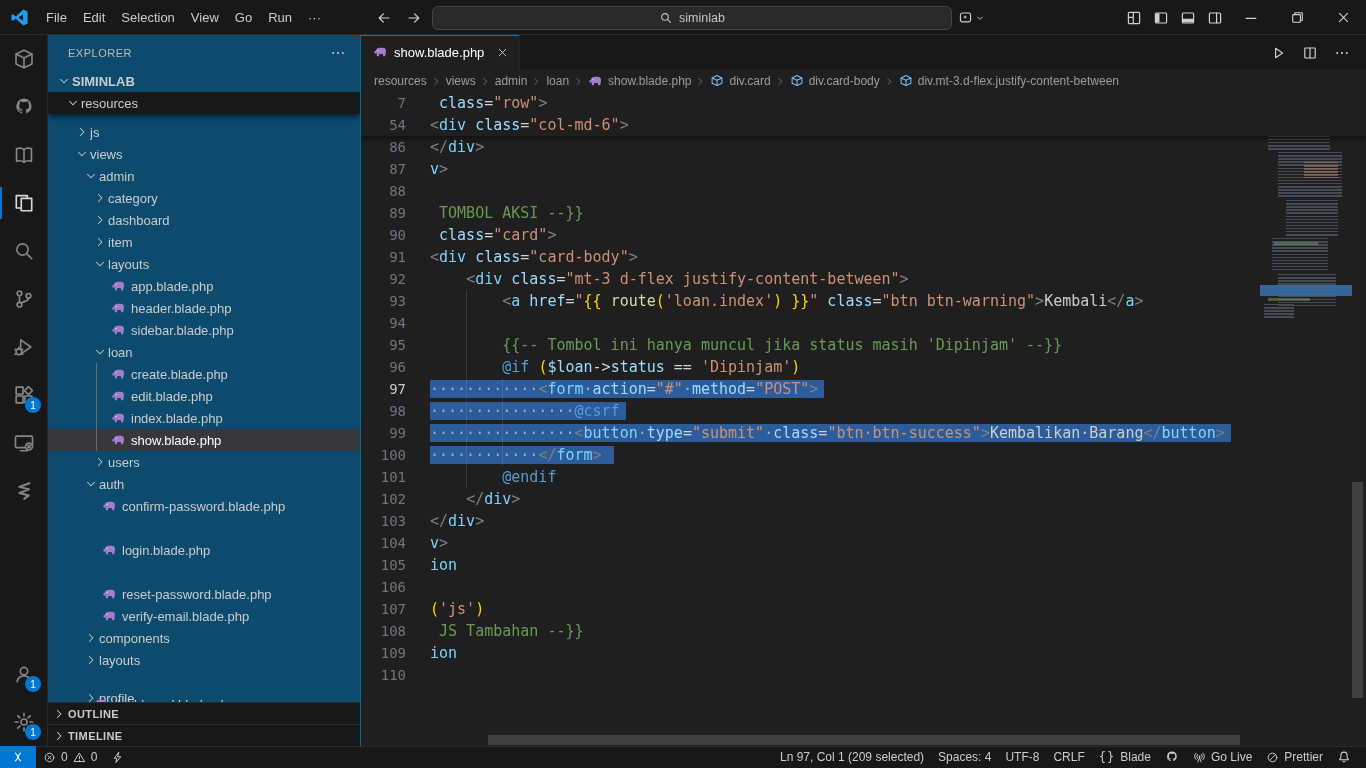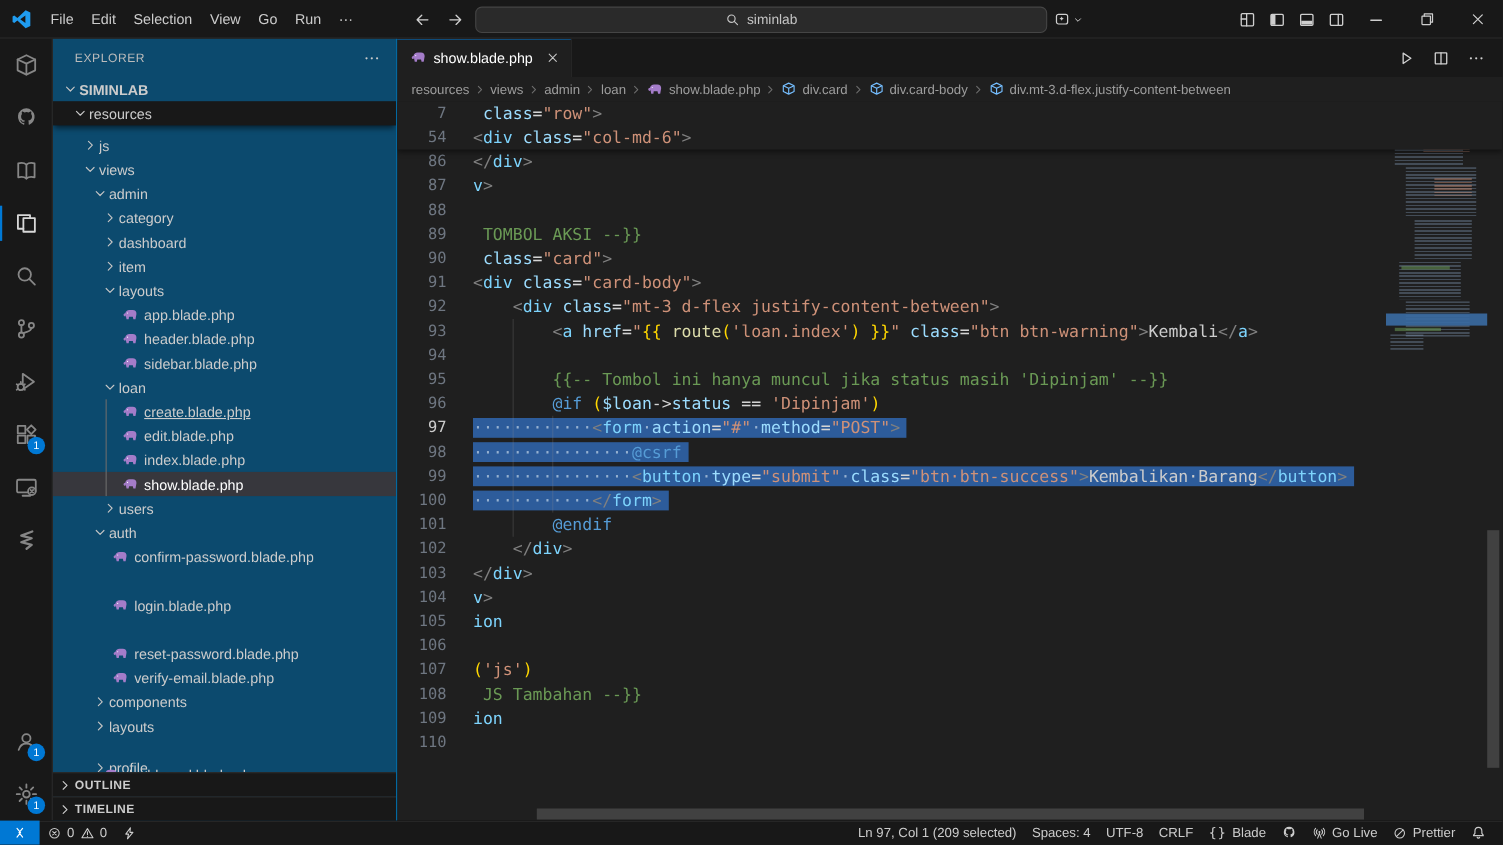--- a/index.html
+++ b/index.html
@@ -391,21 +391,21 @@
         </div>
         <div class="trow" style="top: 271px;">
           <span style="width:44px;flex:none"></span>
           <span class="chev">
             <svg width="14" height="14" viewBox="0 0 16 16" fill="none" stroke="currentColor" stroke-width="1.2" stroke-linecap="round" stroke-linejoin="round">
               <path d="m4 6 4 4 4-4"></path>
             </svg>
           </span>
           <span class="tlabel">loan</span>
         </div>
-        <div class="trow" style="top: 293px; text-decoration: underline;">
+        <div class="trow" style="top: 293px;">
           <span style="width:62px;flex:none"></span>
           <span class="ficon">
             <svg width="15" height="15" viewBox="0 0 16 16">
               <g fill="#A47CC9">
                 <path d="M3.1 6.2C3.4 4.1 5 2.9 7.1 2.9h3.2c2.3 0 3.9 1.6 3.6 3.9l-.9 5.1h-2.1l-.5-2.3H6.7l-.3 2.3H4.3l-.8-4.1-.3 1.4c-.8.2-1.7-.4-1.8-1.3-.1-.8.6-1.6 1.7-1.7z"></path>
                 <circle cx="5.3" cy="5.9" r=".55" fill="#fff"></circle>
               </g>
             </svg>
           </span>
           <span class="tlabel">create.blade.php</span>
@@ -721,21 +721,21 @@
           <span class="cl-code" style="top:242px"><span class="c-com">        {{-- Tombol ini hanya muncul jika status masih 'Dipinjam' --}}</span></span>
           <span class="cl-gut" style="top:264px">96</span>
           <span class="cl-code" style="top:264px"><span class="c-txt">        </span><span class="c-kw">@if</span><span class="c-txt"> </span><span class="c-brk">(</span><span class="c-var">$loan</span><span class="c-op">-&gt;</span><span class="c-var">status</span><span class="c-txt"> </span><span class="c-op">==</span><span class="c-txt"> </span><span class="c-str">'Dipinjam'</span><span class="c-brk">)</span></span>
           <span class="cl-gut act" style="top:286px">97</span>
           <span class="cl-code" style="top:286px"><span class="selbg" style="padding-right:6px"><span class="c-ws">············</span><span class="c-p">&lt;</span><span class="c-tag">form</span><span class="c-ws">·</span><span class="c-attr">action</span><span class="c-op">=</span><span class="c-str">"#"</span><span class="c-ws">·</span><span class="c-attr">method</span><span class="c-op">=</span><span class="c-str">"POST"</span><span class="c-p">&gt;</span></span></span>
           <span class="cl-gut" style="top:308px">98</span>
           <span class="cl-code" style="top:308px"><span class="selbg" style="padding-right:6px"><span class="c-ws">················</span><span class="c-kw">@csrf</span></span></span>
           <span class="cl-gut" style="top:330px">99</span>
           <span class="cl-code" style="top:330px"><span class="selbg" style="padding-right:6px"><span class="c-ws">················</span><span class="c-p">&lt;</span><span class="c-tag">button</span><span class="c-ws">·</span><span class="c-attr">type</span><span class="c-op">=</span><span class="c-str">"submit"</span><span class="c-ws">·</span><span class="c-attr">class</span><span class="c-op">=</span><span class="c-str">"btn·btn-success"</span><span class="c-p">&gt;</span><span class="c-txt">Kembalikan·Barang</span><span class="c-p">&lt;/</span><span class="c-tag">button</span><span class="c-p">&gt;</span></span></span>
           <span class="cl-gut" style="top:352px">100</span>
-          <span class="cl-code" style="top:352px"><span class="selbg" style="padding-right:6px"><span class="c-ws">············</span><span class="c-p">&lt;/</span><span class="c-tag">form</span><span class="c-p">&gt;</span></span></span>
+          <span class="cl-code" style="top:352px"><span class="selbg" style="padding-right:12px"><span class="c-ws">············</span><span class="c-p">&lt;/</span><span class="c-tag">form</span><span class="c-p">&gt;</span></span></span>
           <span class="cl-gut" style="top:374px">101</span>
           <span class="cl-code" style="top:374px"><span class="c-txt">        </span><span class="c-kw">@endif</span></span>
           <span class="cl-gut" style="top:396px">102</span>
           <span class="cl-code" style="top:396px"><span class="c-txt">    </span><span class="c-p">&lt;/</span><span class="c-tag">div</span><span class="c-p">&gt;</span></span>
           <span class="cl-gut" style="top:418px">103</span>
           <span class="cl-code" style="top:418px"><span class="c-p">&lt;/</span><span class="c-tag">div</span><span class="c-p">&gt;</span></span>
           <span class="cl-gut" style="top:440px">104</span>
           <span class="cl-code" style="top:440px"><span class="c-tag">v</span><span class="c-p">&gt;</span></span>
           <span class="cl-gut" style="top:462px">105</span>
           <span class="cl-code" style="top:462px"><span class="c-tag">ion</span></span>

